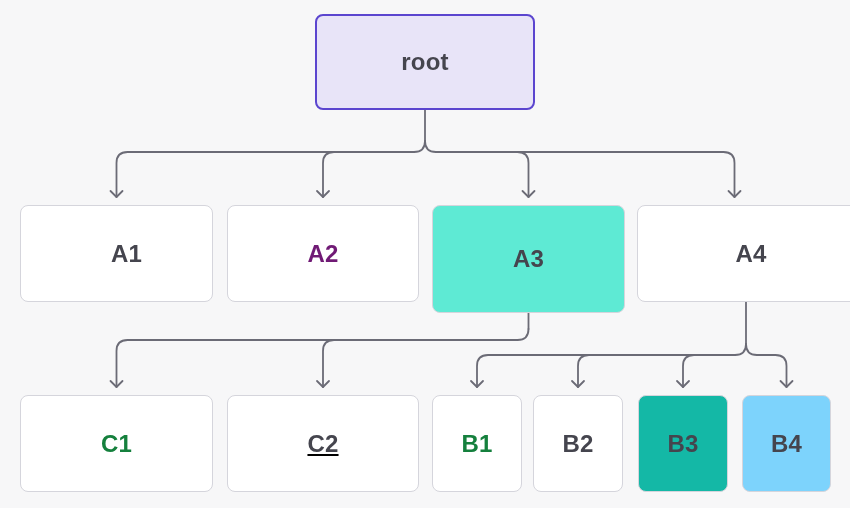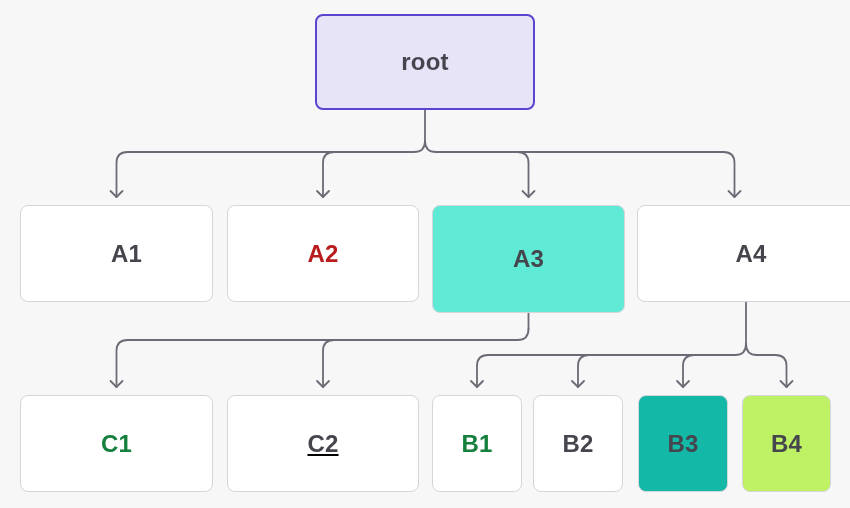--- a/index.html
+++ b/index.html
@@ -65,21 +65,21 @@
       <path d="M780.5,381 L786.5,387 L792.5,381" fill="none" stroke="#6b6b76" stroke-width="1.8" stroke-linecap="round" stroke-linejoin="round"></path>
     </svg>
   <div id="nodes-layer">
       <div class="node root" style="left: 315px; top: 14px; width: 220px; height: 96px; background: rgb(232, 228, 248); border-color: rgb(91, 69, 207);">
         <span class="node-label" style="color: rgb(69, 69, 78);">root</span>
       </div>
       <div class="node" style="left: 20px; top: 205px; width: 193px; height: 97px; background: rgb(255, 255, 255); border-color: rgb(213, 213, 220); padding-left: 20px;">
         <span class="node-label" style="color: rgb(69, 69, 78);">A1</span>
       </div>
       <div class="node" style="left: 227px; top: 205px; width: 192px; height: 97px; background: rgb(255, 255, 255); border-color: rgb(213, 213, 220);">
-        <span class="node-label" style="color: #b91c1c; text-align: center;">A2</span>
+        <span class="node-label" style="color: #701a75; text-align: center;">A2</span>
       </div>
       <div class="node" style="left: 432px; top: 205px; width: 193px; height: 108px; background: #5eead4; border-color: rgb(213, 213, 220);">
         <span class="node-label" style="color: rgb(69, 69, 78);">A3</span>
       </div>
       <div class="node" style="left: 637px; top: 205px; width: 228px; height: 97px; background: rgb(255, 255, 255); border-color: rgb(213, 213, 220);">
         <span class="node-label" style="color: rgb(69, 69, 78);">A4</span>
       </div>
       <div class="node" style="left: 20px; top: 395px; width: 193px; height: 97px; background: rgb(255, 255, 255); border-color: rgb(213, 213, 220);">
         <span class="node-label" style="color: #15803d;">C1</span>
       </div>
@@ -88,17 +88,17 @@
       </div>
       <div class="node" style="left: 432px; top: 395px; width: 90px; height: 97px; background: rgb(255, 255, 255); border-color: rgb(213, 213, 220);">
         <span class="node-label" style="color: #15803d;">B1</span>
       </div>
       <div class="node" style="left: 533px; top: 395px; width: 90px; height: 97px; background: rgb(255, 255, 255); border-color: rgb(213, 213, 220);">
         <span class="node-label" style="color: rgb(69, 69, 78);">B2</span>
       </div>
       <div class="node" style="left: 638px; top: 395px; width: 90px; height: 97px; background: #14b8a6; border-color: rgb(213, 213, 220);">
         <span class="node-label" style="color: rgb(69, 69, 78);">B3</span>
       </div>
-      <div class="node" style="left: 742px; top: 395px; width: 89px; height: 97px; background: #bef264; border-color: rgb(213, 213, 220);">
+      <div class="node" style="left: 742px; top: 395px; width: 89px; height: 97px; background: #7dd3fc; border-color: rgb(213, 213, 220);">
         <span class="node-label" style="color: rgb(69, 69, 78);">B4</span>
       </div>
     </div>
 </div>
 
 </body></html>

